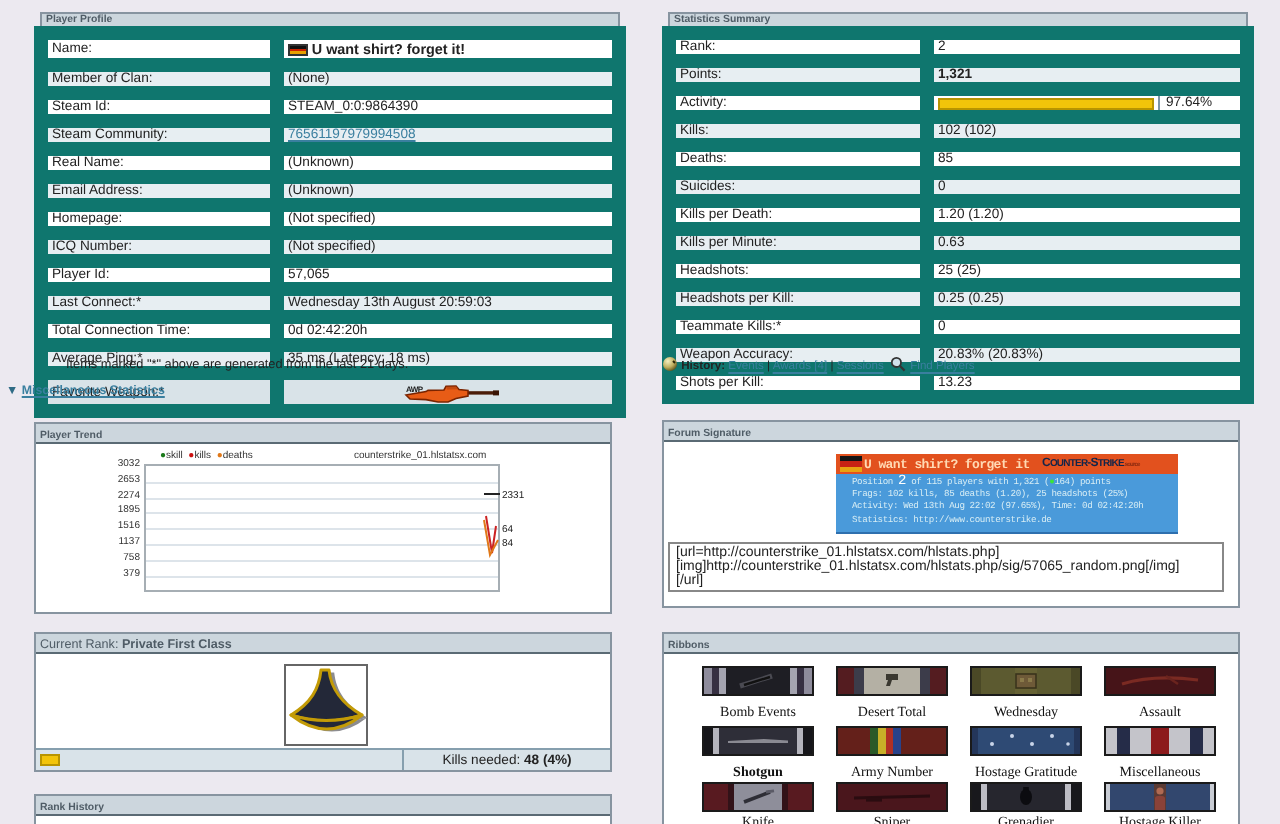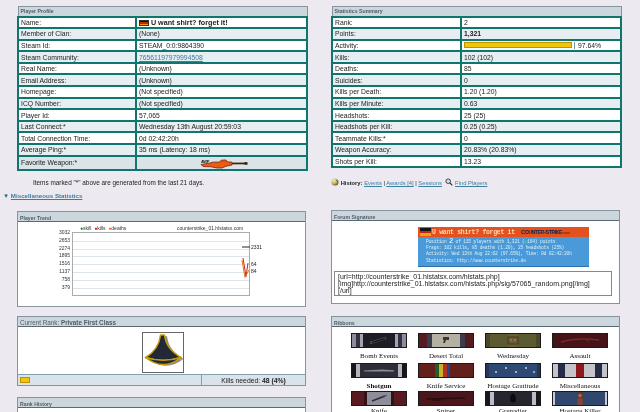--- a/index.html
+++ b/index.html
@@ -1,19 +1,19 @@
 <!DOCTYPE html>
 <html><head>
 <meta charset="utf-8">
 <style>
 * { margin:0; padding:0; box-sizing:border-box; }
 html,body { width:640px; height:412px; background:#ece9f0; font-family:"Liberation Sans", sans-serif; overflow:hidden; }
 .abs { position:absolute; }
 table.stat { border-collapse:collapse; table-layout:fixed; position:absolute; }
-table.stat td { border:2px solid #0f766e; font-size:6.8px; color:#222; padding:0 0 0 2px; vertical-align:middle; overflow:hidden; white-space:nowrap; }
+table.stat td { border:7px solid #0f766e; font-size:6.8px; color:#222; padding:0 0 0 2px; vertical-align:middle; overflow:hidden; white-space:nowrap; }
 table.stat tr.hdr td { background:#ccd6dd; border:1px solid #8794a0; border-bottom:1px solid #5a6a74; color:#4f5c66; font-size:5.2px; font-weight:bold; padding-left:2px; }
 table.stat { border:1px solid #8794a0; border-bottom:1px solid #68767f; }
 tr.w td { background:#ffffff; }
 tr.b td { background:#e7eef2; }
 tr.g td { background:#d9e3e8; }
 a.tl { color:#3a7f9f; text-decoration:underline; }
 .panel { position:absolute; border:1px solid #8794a0; background:#fff; }
 .panel .ph { background:#ccd6dd; border-bottom:1px solid #5a6a74; color:#4f5c66; font-size:5.2px; font-weight:bold; padding:2.5px 0 0 2px; height:10px; }
 .tiny { font-size:5px; }
 .rib { position:absolute; width:56px; height:15px; border:1px solid #1a1a1a; overflow:hidden; }
@@ -317,21 +317,21 @@
             <circle cx="10" cy="8" r="1"></circle>
             <circle cx="20" cy="4" r="1"></circle>
             <circle cx="30" cy="8" r="1"></circle>
             <circle cx="40" cy="4" r="1"></circle>
             <circle cx="48" cy="8" r="0.9"></circle>
           </g>
         </svg>
       </div>
     <div class="rib" style="left:220px;top:36px;background:linear-gradient(to right,#c4c4ca 0 10%,#252c48 10% 22%,#c4c4ca 22% 42%,#8c1a1c 42% 58%,#c4c4ca 58% 78%,#252c48 78% 90%,#c4c4ca 90% 100%);"></div>
     <div class="rlb" style="left:19px;top:55px;width:56px;font-weight:bold;">Shotgun</div>
-    <div class="rlb" style="left:86px;top:55px;width:56px;">Knife Service</div>
+    <div class="rlb" style="left:86px;top:55px;width:56px;">Army Number</div>
     <div class="rlb" style="left:150px;top:55px;width:62px;">Hostage Gratitude</div>
     <div class="rlb" style="left:218px;top:55px;width:60px;">Miscellaneous</div>
 
     <div class="rib" style="left:19px;top:64px;background:linear-gradient(to right,#581a20 0 22%,#321218 22% 28%,#8e8e9a 28% 72%,#321218 72% 78%,#581a20 78% 100%);">
         <svg width="54" height="13">
           <path d="M20 9 L33 4" stroke="#2e2e36" stroke-width="1.8" fill="none"></path>
           <path d="M31 4 L35 3.4" stroke="#5a5a66" stroke-width="1.4" fill="none"></path>
         </svg>
       </div>
     <div class="rib" style="left:86px;top:64px;background:linear-gradient(to right,#4a161c 0 100%);">

